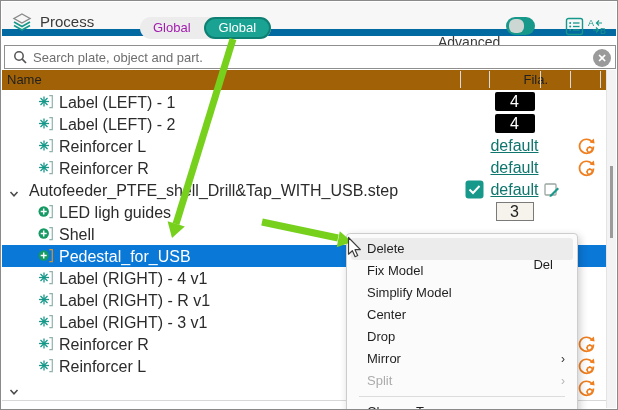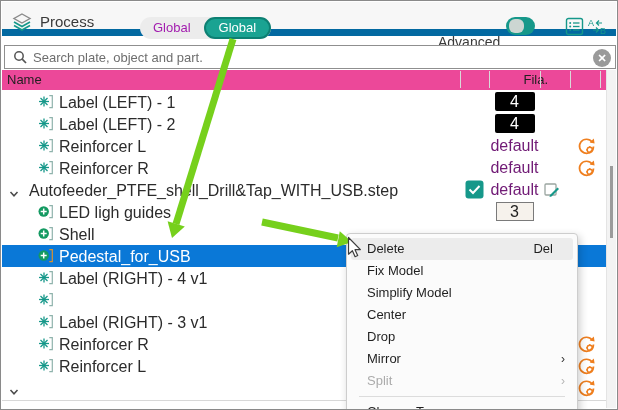--- a/index.html
+++ b/index.html
@@ -23,54 +23,54 @@
   .hdr-icons{position:absolute;right:8px;top:15px;display:flex;gap:3px;}
 
   
   .search{position:absolute;left:3px;top:44px;width:612px;height:24px;border:1px solid #8f8f8f;background:#fff;}
   .search .ph{position:absolute;left:28px;top:4px;font-size:13px;color:#6e6e6e;}
   .search .mag{position:absolute;left:8px;top:4px;}
   .search .clear{position:absolute;right:4px;top:3px;width:18px;height:18px;border-radius:50%;background:#9a9a9a;color:#fff;
     font-size:11px;line-height:18px;text-align:center;font-weight:bold;}
 
   
-  .colhdr{position:absolute;left:1px;top:69px;right:11px;height:20px;background:#ec4899;font-size:13px;color:#1f1f1f;}
+  .colhdr{position:absolute;left:1px;top:69px;right:11px;height:20px;background:#a16207;font-size:13px;color:#1f1f1f;}
   .colhdr .cname{position:absolute;left:5px;top:2px;}
   .colhdr .cfila{position:absolute;left:495px;width:51px;top:2px;text-align:right;}
   .colhdr .vsep{position:absolute;top:1px;height:17px;width:1px;background:#d9d9d9;}
 
   
   .rows{position:absolute;left:1px;top:90px;width:606px;}
   .row{position:relative;height:22px;width:100%;font-size:16px;color:#2b2b2b;}
   .row.selected{background:var(--selection);color:#fff;}
   .row .chev{position:absolute;left:7px;top:6px;}
   .row .picon{position:absolute;left:36px;top:3px;}
   .row .lbl{position:absolute;top:3px;white-space:nowrap;}
   .row .lbl.lvl1{left:57px;} .row .lbl.lvl0{left:27px;}
   .cell-check{position:absolute;left:463px;top:1px;}
   .cell-fila{position:absolute;left:487px;width:51px;top:0;height:22px;text-align:center;}
   .badge-black{display:inline-block;min-width:40px;height:19px;margin-top:1px;background:#000;color:#fff;border-radius:2px;line-height:19px;}
   .badge-white{display:inline-block;min-width:38px;height:19px;margin-top:1px;background:#f6f2ec;color:#222;border:1px solid #7a7a7a;line-height:17px;}
-  .fila-text{line-height:22px;color:#701a75;}
+  .fila-text{line-height:22px;color:#0f766e;text-decoration:underline;}
   .cell-edit{position:absolute;left:542px;top:3px;}
   .cell-sync{position:absolute;left:574px;top:1px;}
   .sep-bottom{position:absolute;left:1px;top:399px;width:606px;height:1px;background:#d8d8d8;}
 
   
   .sbar{position:absolute;top:69px;right:1px;width:10px;bottom:1px;background:#f3f3f3;border-left:1px solid #e4e4e4;}
   .sbar .thumb{position:absolute;left:3px;width:3px;top:96px;height:72px;background:#9b9b9b;}
 
   
   .menu{position:absolute;left:345px;top:232px;width:232px;height:196px;background:#fbfbfb;border:1px solid #cdcdcd;
     border-radius:4px;box-shadow:2px 3px 8px rgba(0,0,0,.2);padding-top:4px;z-index:20;}
   .mi{position:relative;height:22px;margin:0 4px;border-radius:3px;font-size:13px;color:#1f1f1f;line-height:22px;}
   .mi.hl{background:#ececec;}
   .mi.disabled{color:#ababab;}
   .mi .mlbl{position:absolute;left:16px;}
-  .mi .msc{position:absolute;right:20px;}
+  .mi .msc{position:absolute;right:20px;margin-top:16px;}
   .mi .marr{position:absolute;right:8px;font-size:12px;color:#333;}
   .mi.disabled .marr{color:#b5b5b5;}
   .msep{height:1px;background:#dcdcdc;margin:4px 12px;}
 
   
   .anno{position:absolute;inset:0;z-index:50;pointer-events:none;}
 </style>
 </head>
 <body>
 
@@ -271,20 +271,21 @@
       <div class="row">
         <span class="picon"><svg width="16" height="16" viewBox="0 0 16 16">
      <g stroke="#16988a" stroke-width="1.3">
        <line x1="6" y1="2.5" x2="6" y2="12.5"></line>
               <line x1="1" y1="7.5" x2="11" y2="7.5"></line>
        <line x1="2.5" y1="4" x2="9.5" y2="11"></line>
               <line x1="9.5" y1="4" x2="2.5" y2="11"></line>
      </g>
             <path d="M11.3 1.6 h3 v12 h-3" fill="none" stroke="#8fb3ac" stroke-width="1.2"></path>
           </svg></span>
+        <span class="lbl lvl1">Label (RIGHT) - R v1</span>
       </div>
       <div class="row">
         <span class="picon"><svg width="16" height="16" viewBox="0 0 16 16">
      <g stroke="#16988a" stroke-width="1.3">
        <line x1="6" y1="2.5" x2="6" y2="12.5"></line>
               <line x1="1" y1="7.5" x2="11" y2="7.5"></line>
        <line x1="2.5" y1="4" x2="9.5" y2="11"></line>
               <line x1="9.5" y1="4" x2="2.5" y2="11"></line>
      </g>
             <path d="M11.3 1.6 h3 v12 h-3" fill="none" stroke="#8fb3ac" stroke-width="1.2"></path>

